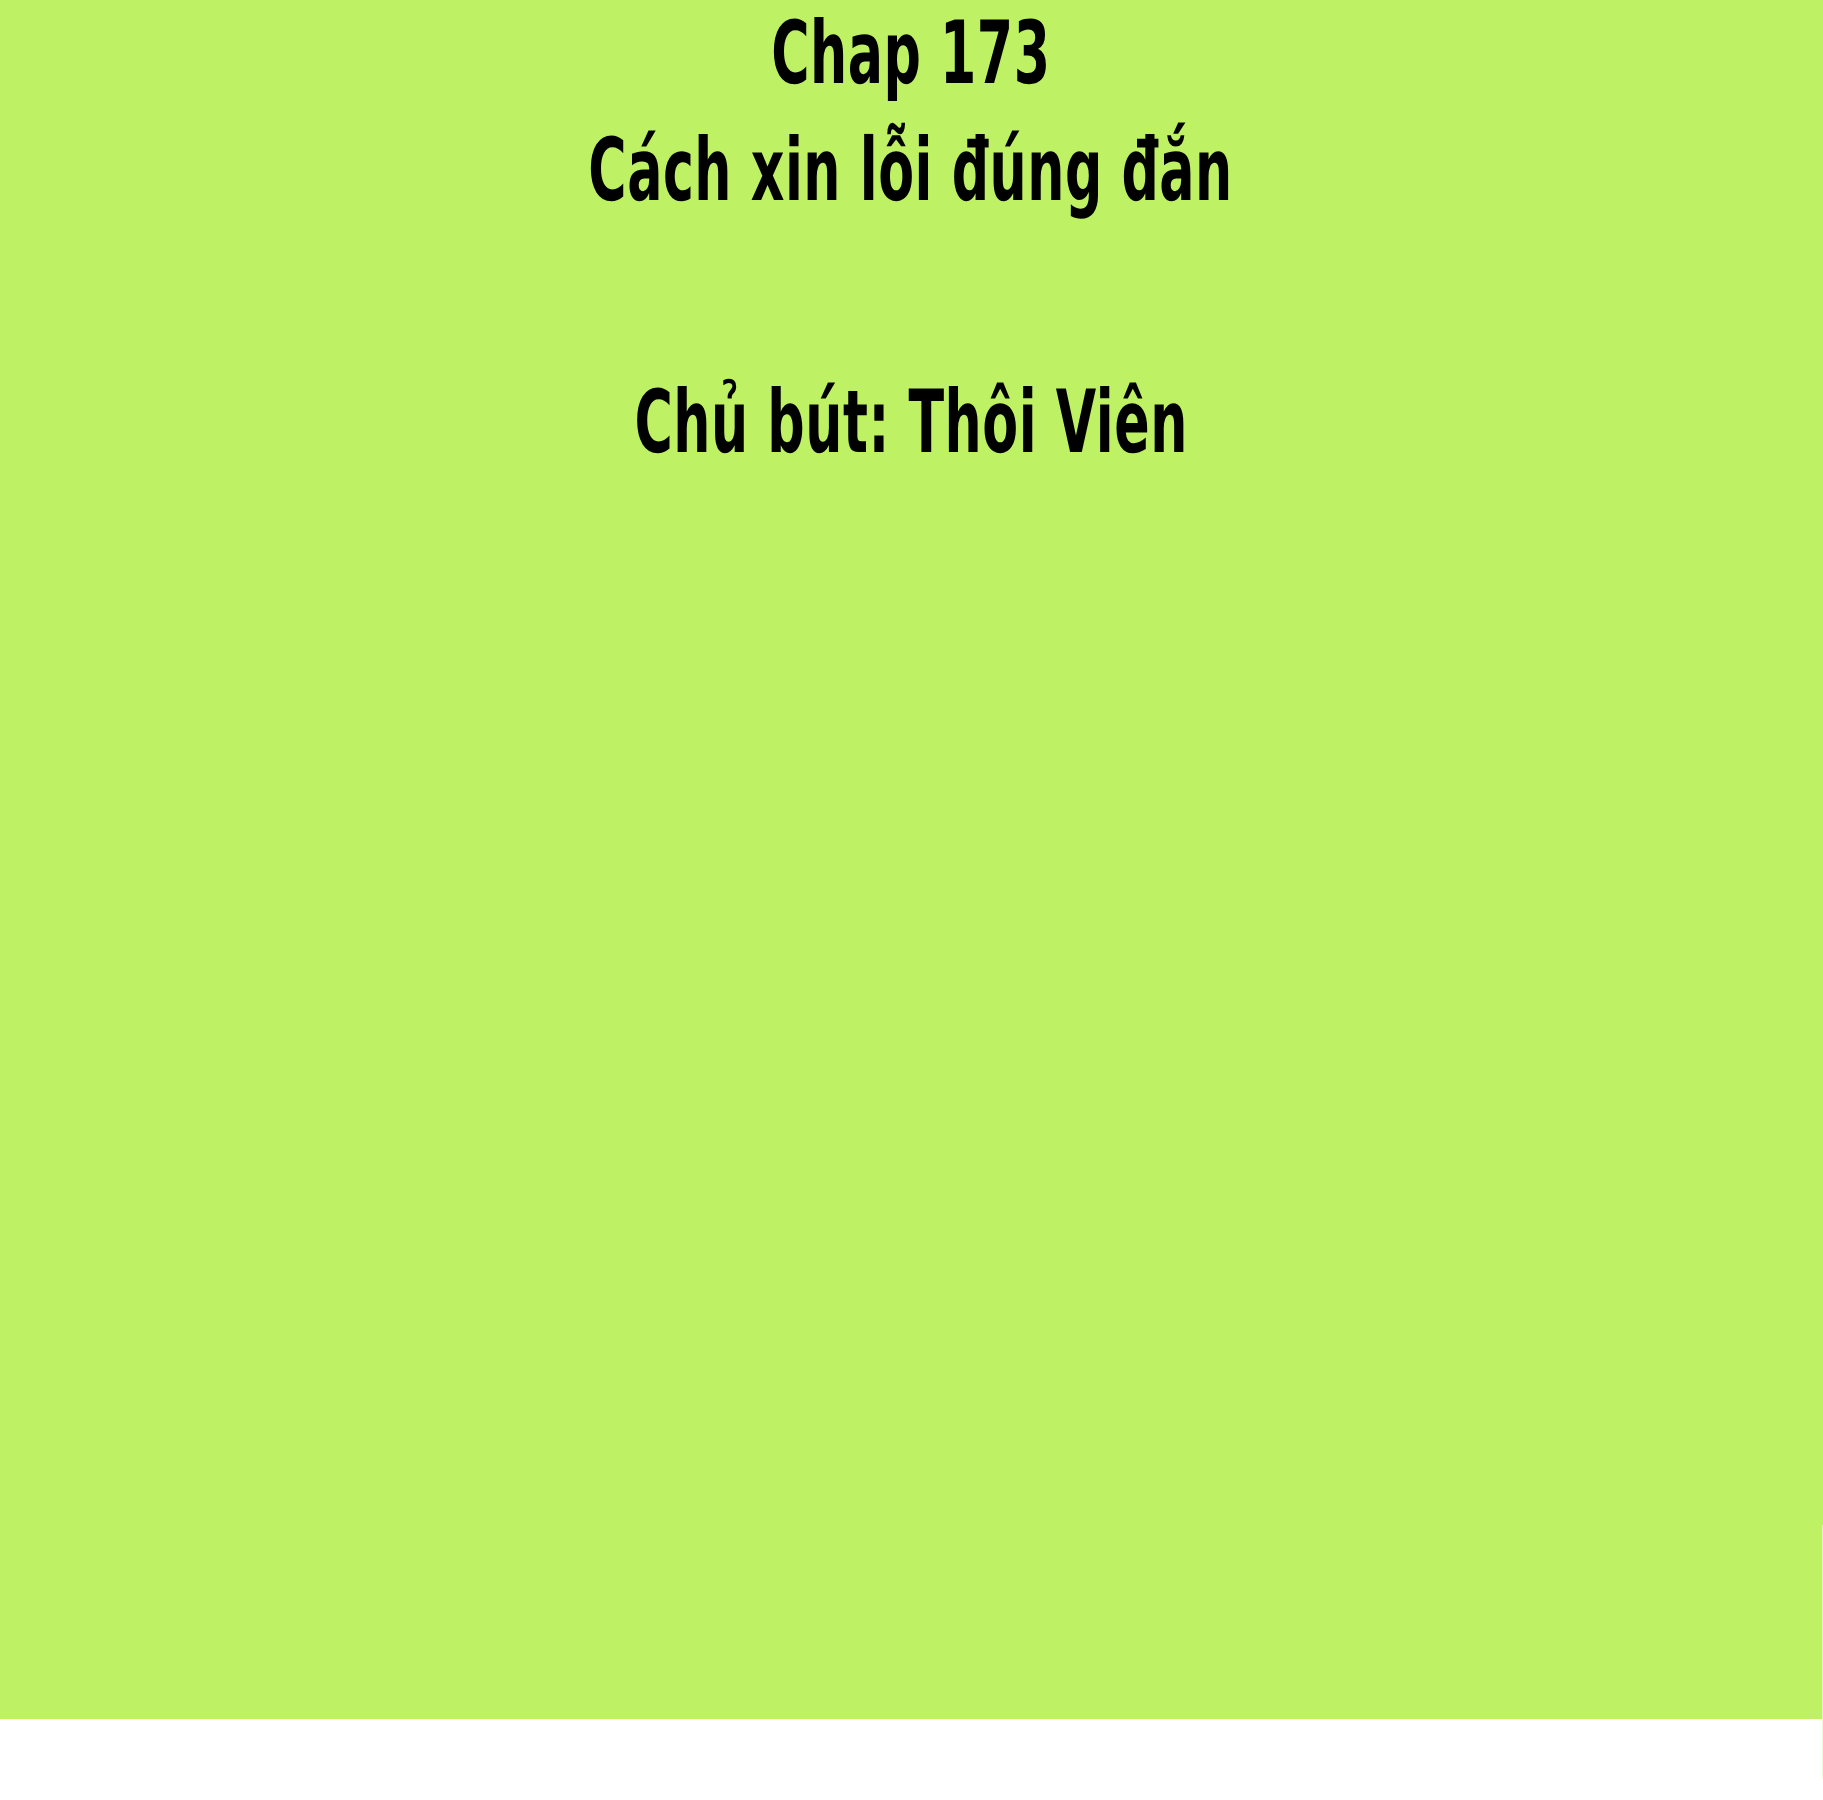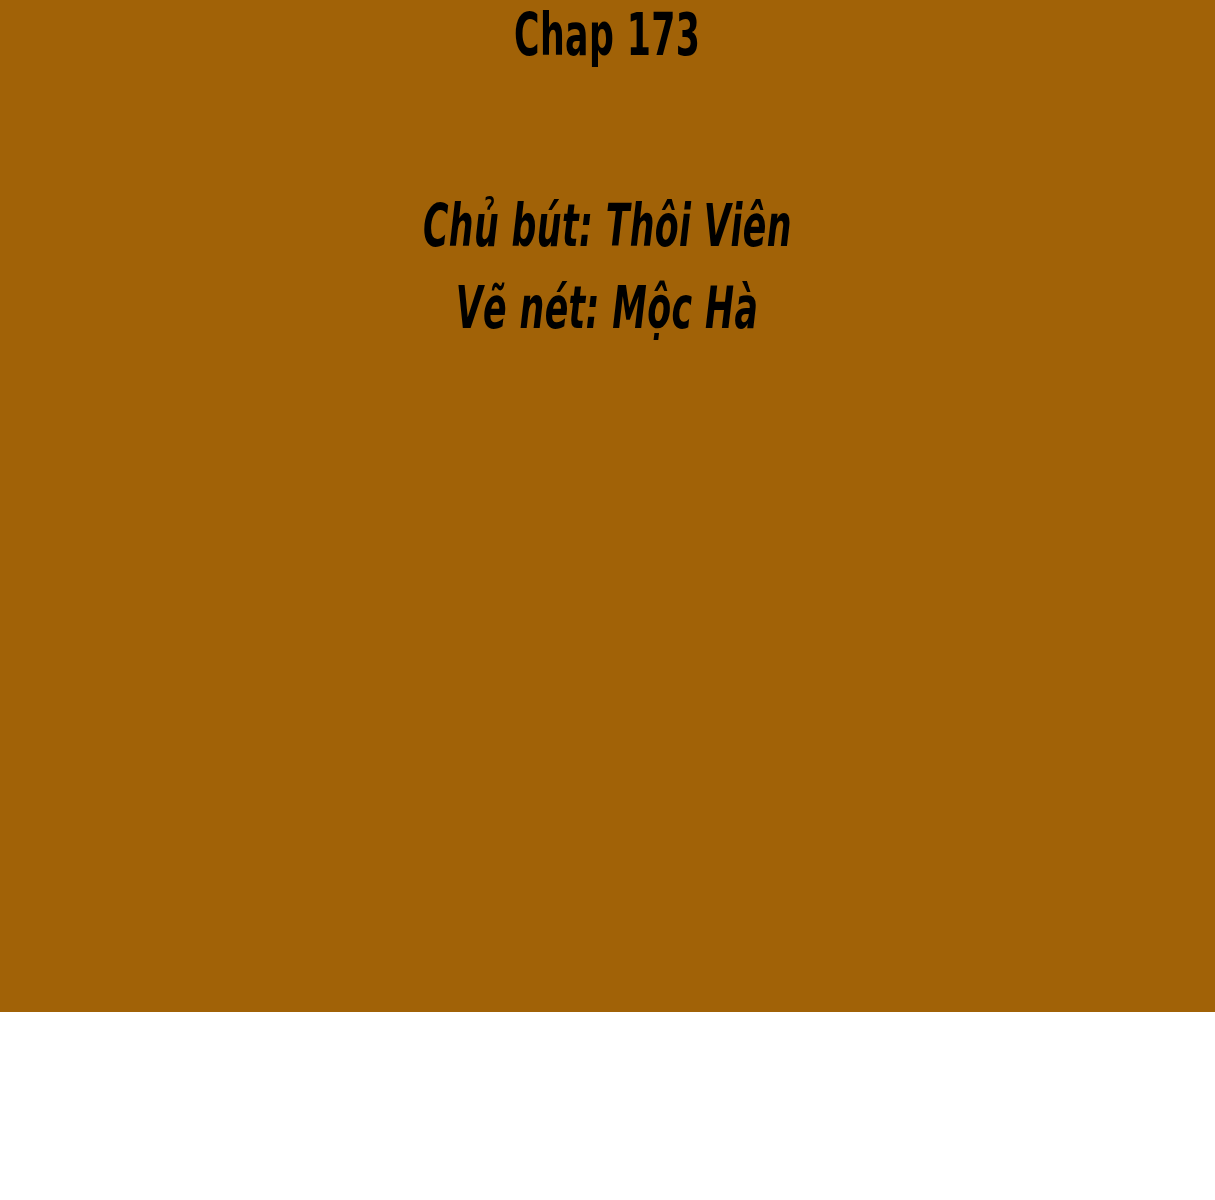--- a/index.html
+++ b/index.html
@@ -8,22 +8,22 @@
   }
   body {
     width: 1215px;
     height: 1200px;
     font-family: "DejaVu Sans", sans-serif;
     overflow: hidden;
   }
   .page {
     position: relative;
     width: 1215px;
-    height: 1012px;
-    background: #a16207;
+    height: 1146px;
+    background: #bef264;
     overflow: hidden;
   }
   .text-line {
     display: block;
     width: 100%;
     text-align: center;
     font-weight: bold;
     color: #000000;
     white-space: nowrap;
   }
@@ -35,41 +35,40 @@
     letter-spacing: 0.01em;
   }
   .title-block {
     margin-top: -4px;
   }
   .title-line {
     font-size: 58px;
     line-height: 78px;
   }
   .credits-block {
-    margin-top: 111px;
-    font-style: italic;
+    margin-top: 88px;
   }
   .credit-line {
     font-size: 58px;
     line-height: 82px;
   }
 </style>
 </head>
 <body>
 
 <div class="page">
 
   <div class="title-block">
     <div class="text-line title-line">
       <span class="line-inner">Chap 173</span>
     </div>
+    <div class="text-line title-line">
+      <span class="line-inner">Cách xin lỗi đúng đắn</span>
+    </div>
   </div>
 
   <div class="credits-block">
     <div class="text-line credit-line">
       <span class="line-inner">Chủ bút: Thôi Viên</span>
     </div>
-    <div class="text-line credit-line">
-      <span class="line-inner">Vẽ nét: Mộc Hà</span>
-    </div>
   </div>
 
 </div>
 
 </body></html>

